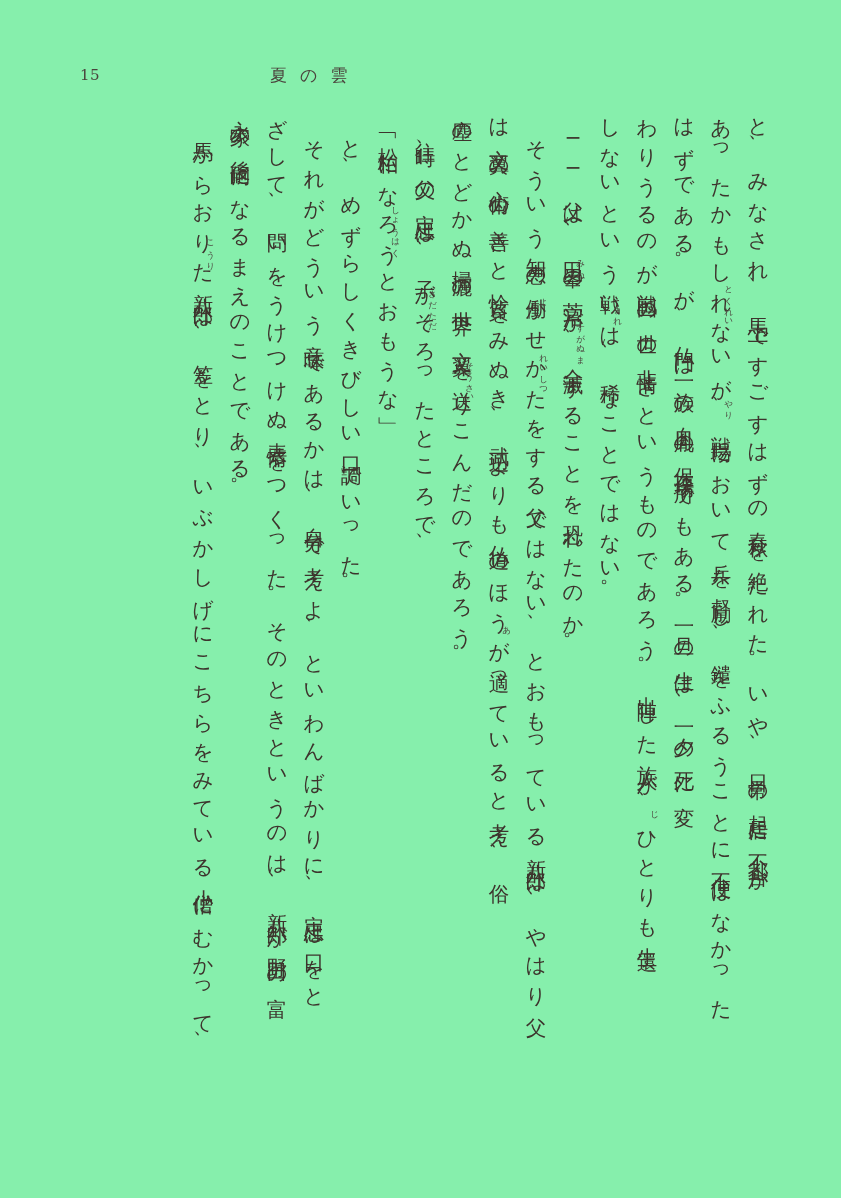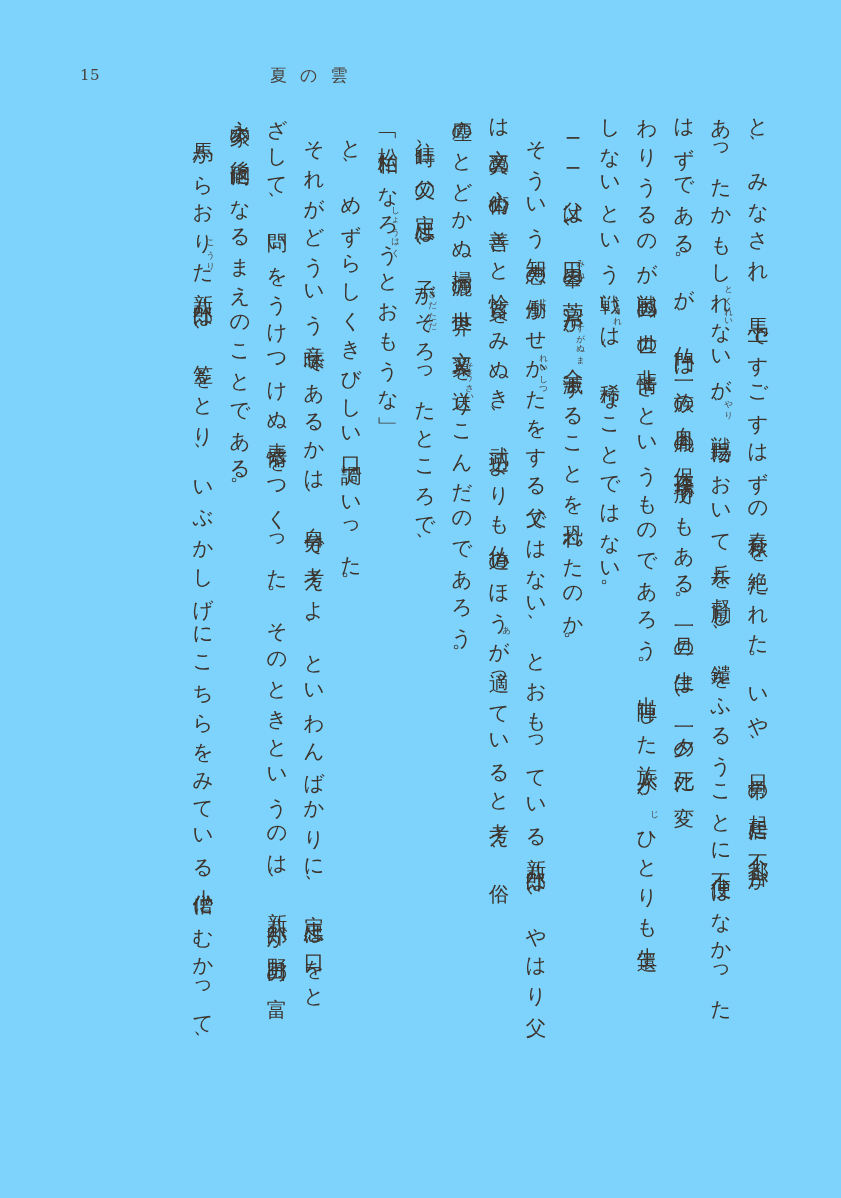--- a/index.html
+++ b/index.html
@@ -11,21 +11,21 @@
     width: 841px;
     height: 1198px;
     font-family: "DejaVu Serif", "Liberation Serif", serif;
     color: #3a322c;
     position: relative;
     overflow: hidden;
   }
   .page {
     position: absolute;
     inset: 0;
-    background: #7dd3fc;
+    background: #86efac;
   }
   
   .header {
     position: absolute;
     top: 62px;
     left: 80px;
     right: 80px;
     height: 26px;
     display: flex;
     align-items: center;

